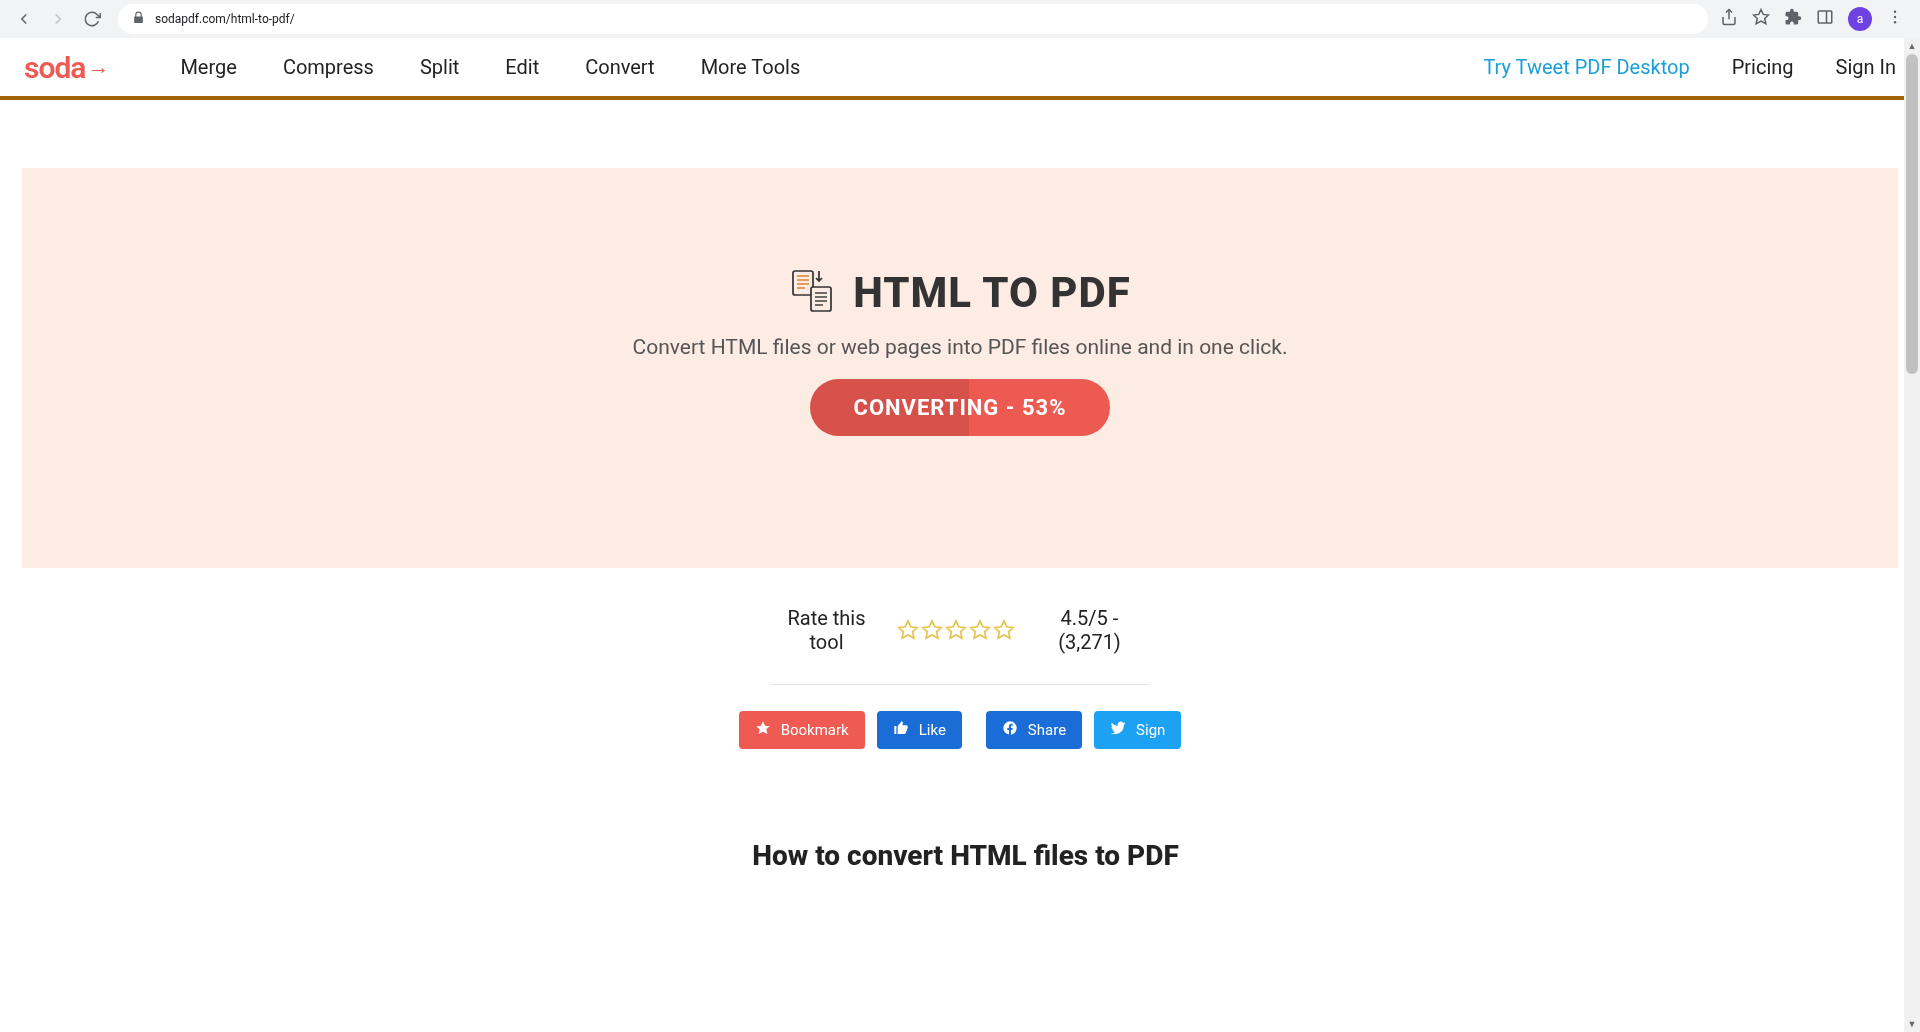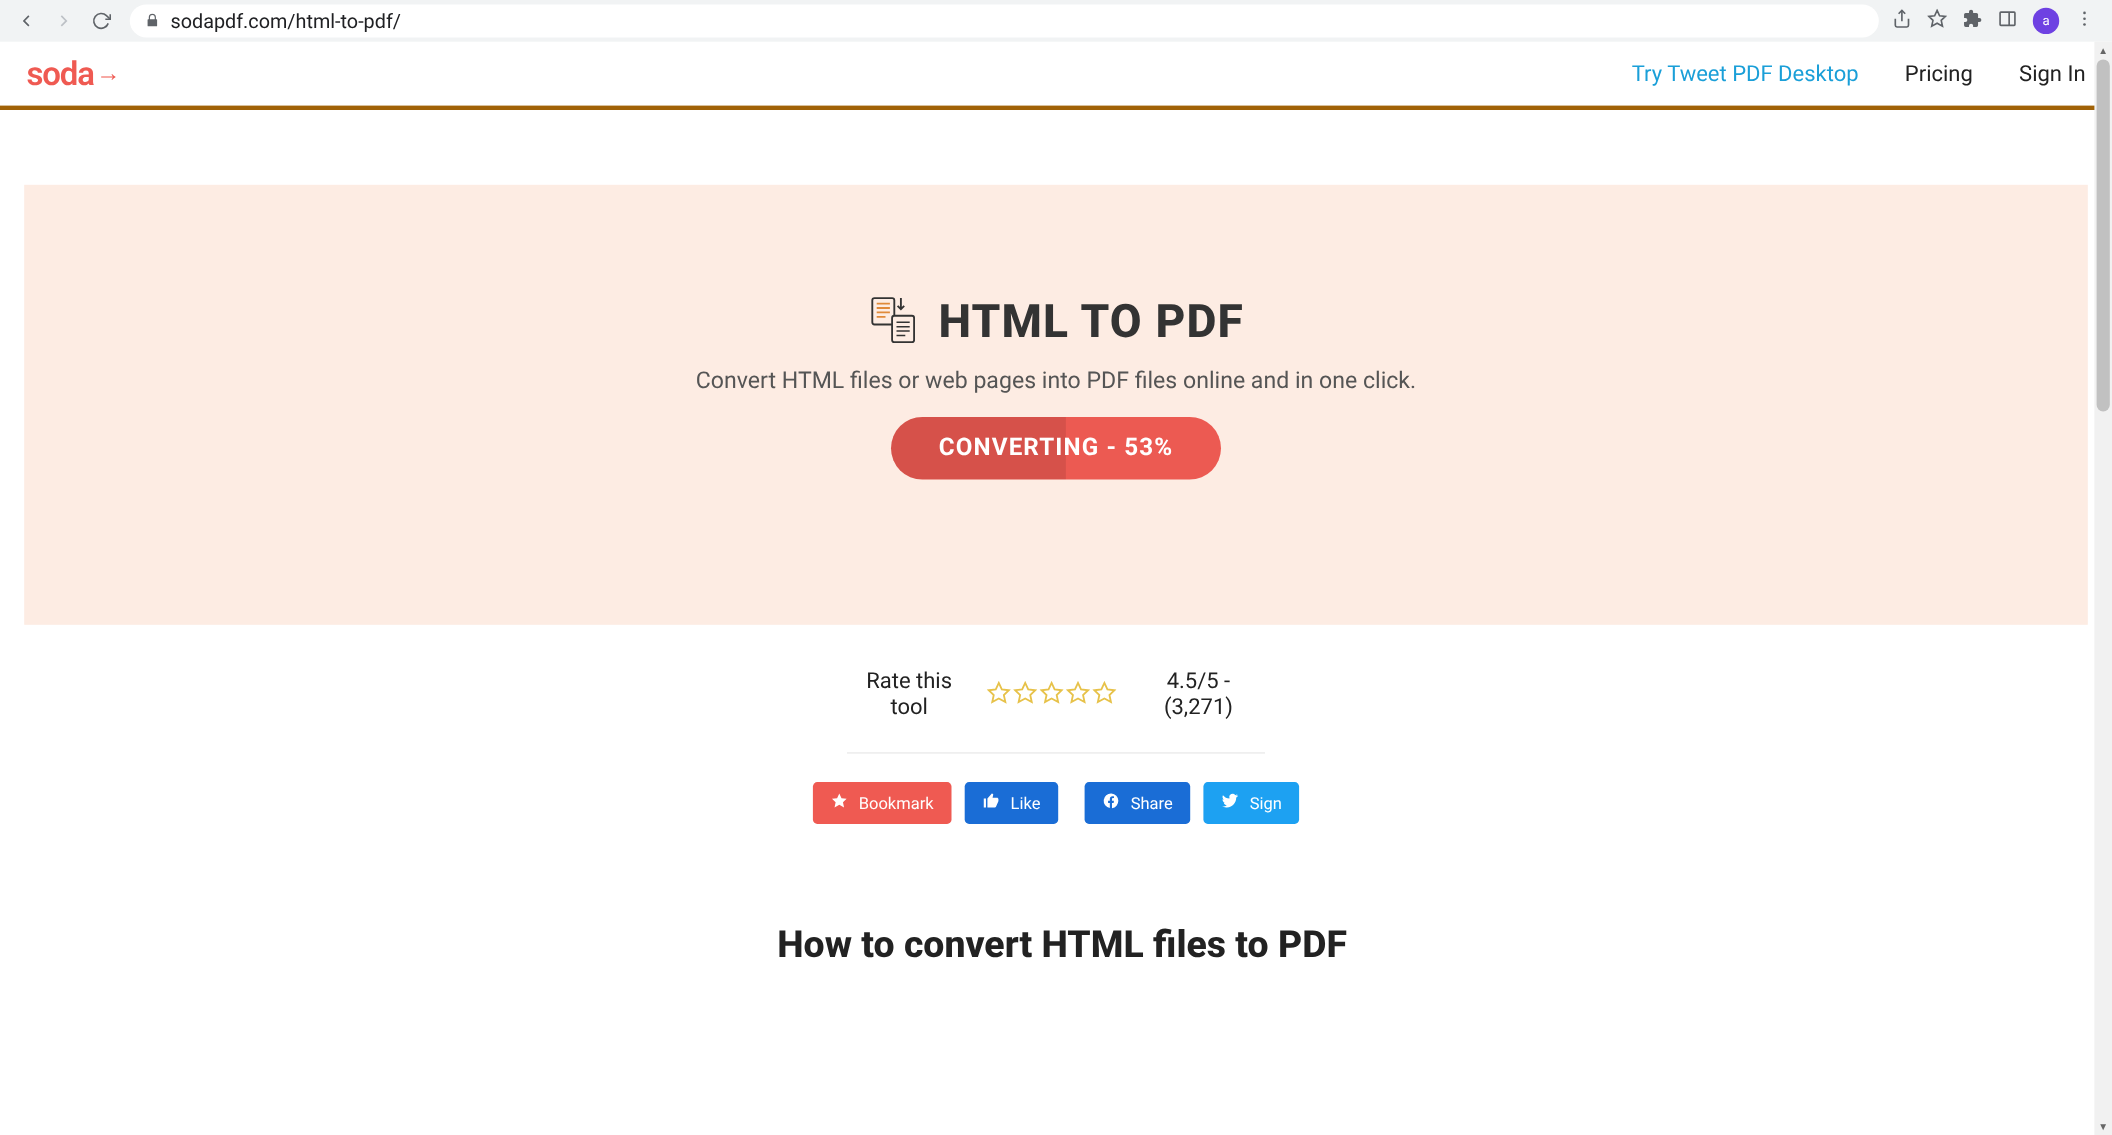--- a/index.html
+++ b/index.html
@@ -34,21 +34,21 @@
 .nav-btn.disabled { color: #bdc1c6; }
 .url-bar {
   flex: 1;
   height: 30px;
   background: #fff;
   border-radius: 15px;
   display: flex;
   align-items: center;
   padding: 0 14px;
   margin: 0 6px;
-  font-size: 18px;
+  font-size: 12px;
   color: #202124;
   gap: 10px;
 }
 .browser-right {
   display: flex;
   align-items: center;
   gap: 14px;
   padding-right: 6px;
   color: #5f6368;
 }
@@ -190,21 +190,21 @@
   font-size: 15px;
   cursor: pointer;
 }
 .sb-bookmark { background: #ef5a52; }
 .sb-like { background: #1a6dd6; }
 .sb-share { background: #1a6dd6; margin-left: 12px; }
 .sb-tweet { background: #1da1f2; }
 
 .howto {
   text-align: center;
-  font-size: 34px;
+  font-size: 28px;
   font-weight: 800;
   color: #222;
   margin-top: 90px;
   margin-left: 11px;
 }
 
 
 .page-scrollbar {
   position: absolute;
   right: 0;
@@ -297,20 +297,28 @@
           <circle cx="12" cy="19" r="1.6"></circle>
         </svg>
     </span>
   </div>
 </div>
 
 <div class="site-header">
   <div class="logo">
     <span>soda</span>
     <span class="arrow">→</span>
+  </div>
+  <div class="main-nav">
+    <span>Merge</span>
+    <span>Compress</span>
+    <span>Split</span>
+    <span>Edit</span>
+    <span>Convert</span>
+    <span>More Tools</span>
   </div>
   <div class="spacer"></div>
   <div class="right-nav">
     <span class="cta-link">Try Tweet PDF Desktop</span>
     <span class="plain">Pricing</span>
     <span class="plain">Sign In</span>
   </div>
 </div>
 
 <div class="content-wrap">

